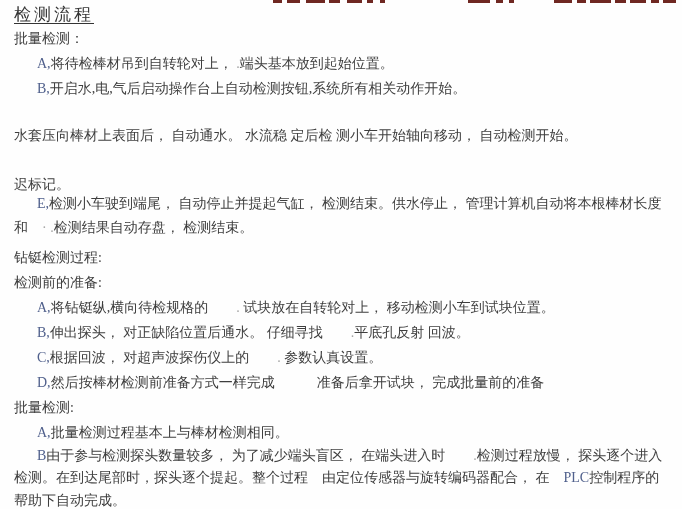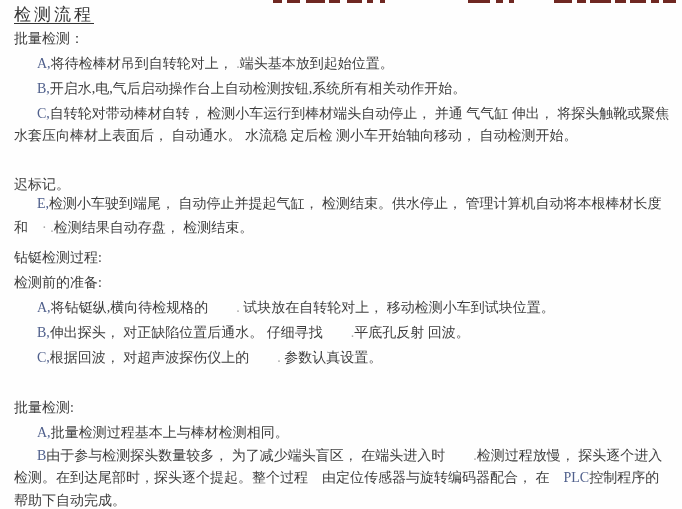--- a/index.html
+++ b/index.html
@@ -45,28 +45,28 @@
       <span class="frag" style="left: 630px; width: 16px;"></span>
       <span class="frag" style="left: 651px; width: 8px;"></span>
       <span class="frag" style="left: 663px; width: 13px;"></span>
     </div>
 
   <div class="ttl">检测流程</div>
 
   <div class="ln" style="top:30px"><span>批量检测：</span></div>
   <div class="ln ind" style="top:55px"><span class="lat">A,</span><span>将待检棒材吊到自转轮对上，</span><span class="faint"> .</span><span>端头基本放到起始位置。</span></div>
   <div class="ln ind" style="top:80px"><span class="lat">B,</span><span>开启水,电,气后启动操作台上自动检测按钮,系统所有相关动作开始。</span></div>
-  <div class="ln ind" style="top:105px"><span class="lat">C,</span><span>自转轮对带动棒材自转， 检测小车运行到棒材端头自动停止， 并通 气气缸 伸出， 将探头触靴或聚焦</span></div>
   <div class="ln" style="top:127px"><span>水套压向棒材上表面后， 自动通水。 水流稳 定后检 测小车开始轴向移动， 自动检测开始。</span></div>
   <div class="ln" style="top:176px"><span>迟标记。</span></div>
   <div class="ln ind" style="top:195px"><span class="lat">E,</span><span>检测小车驶到端尾， 自动停止并提起气缸， 检测结束。供水停止， 管理计算机自动将本根棒材长度</span></div>
   <div class="ln" style="top:219px"><span>和　</span><span class="faint">· .</span><span>检测结果自动存盘， 检测结束。</span></div>
   <div class="ln" style="top:249px"><span>钻铤检测过程:</span></div>
   <div class="ln ind" style="top:299px"><span class="lat">A,</span><span>将钻铤纵,横向待检规格的</span><span>　　</span><span class="faint">. </span><span>试块放在自转轮对上， 移动检测小车到试块位置。</span></div>
   <div class="ln" style="top:274px"><span>检测前的准备:</span></div>
   <div class="ln ind" style="top:324px"><span class="lat">B,</span><span>伸出探头， 对正缺陷位置后通水。 仔细寻找</span><span>　　</span><span class="faint">.</span><span>平底孔反射 回波。</span></div>
   <div class="ln ind" style="top:349px"><span class="lat">C,</span><span>根据回波， 对超声波探伤仪上的</span><span>　　</span><span class="faint">. </span><span>参数认真设置。</span></div>
+  <div class="ln ind" style="top:374px"><span class="lat">D,</span><span>然后按棒材检测前准备方式一样完成</span><span>　　　</span><span>准备后拿开试块， 完成批量前的准备</span></div>
   <div class="ln" style="top:399px"><span>批量检测:</span></div>
   <div class="ln ind" style="top:424px"><span class="lat">A,</span><span>批量检测过程基本上与棒材检测相同。</span></div>
   <div class="ln ind" style="top:447px"><span class="lat">B</span><span>由于参与检测探头数量较多， 为了减少端头盲区， 在端头进入时</span><span>　　</span><span class="faint">.</span><span>检测过程放慢， 探头逐个进入</span></div>
   <div class="ln" style="top:469px"><span>检测。在到达尾部时，探头逐个提起。整个过程</span><span>　</span><span>由定位传感器与旋转编码器配合， 在</span><span>　</span><span class="lat">PLC</span><span>控制程序的</span></div>
   <div class="ln" style="top:492px"><span>帮助下自动完成。</span></div>
 </div>
 
 </body></html>

